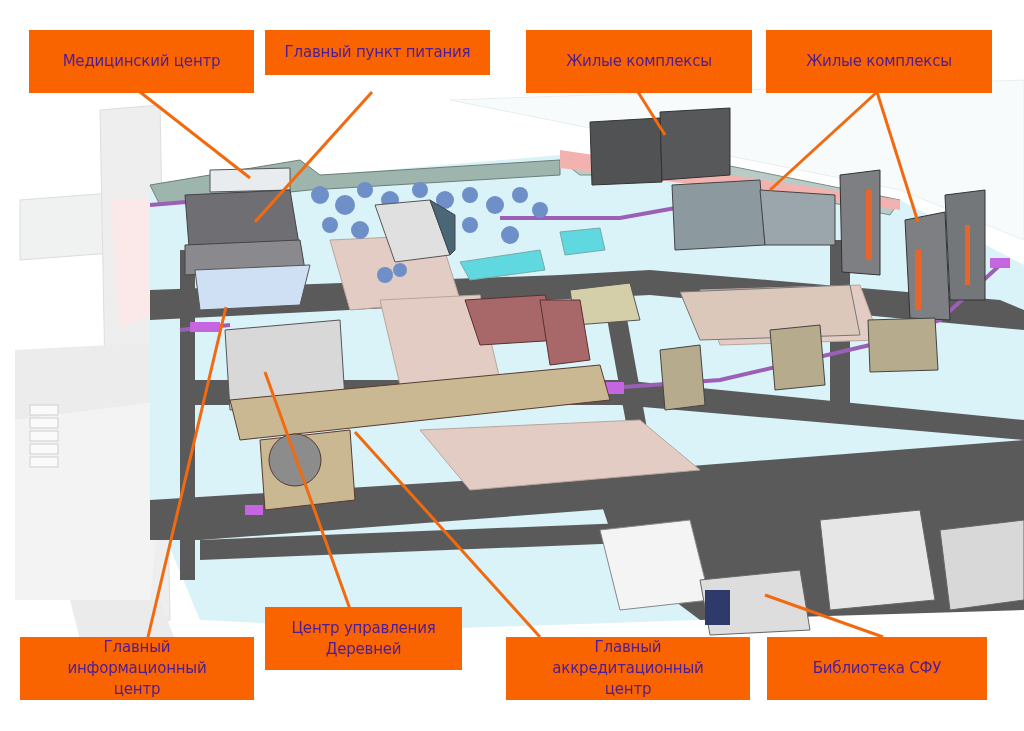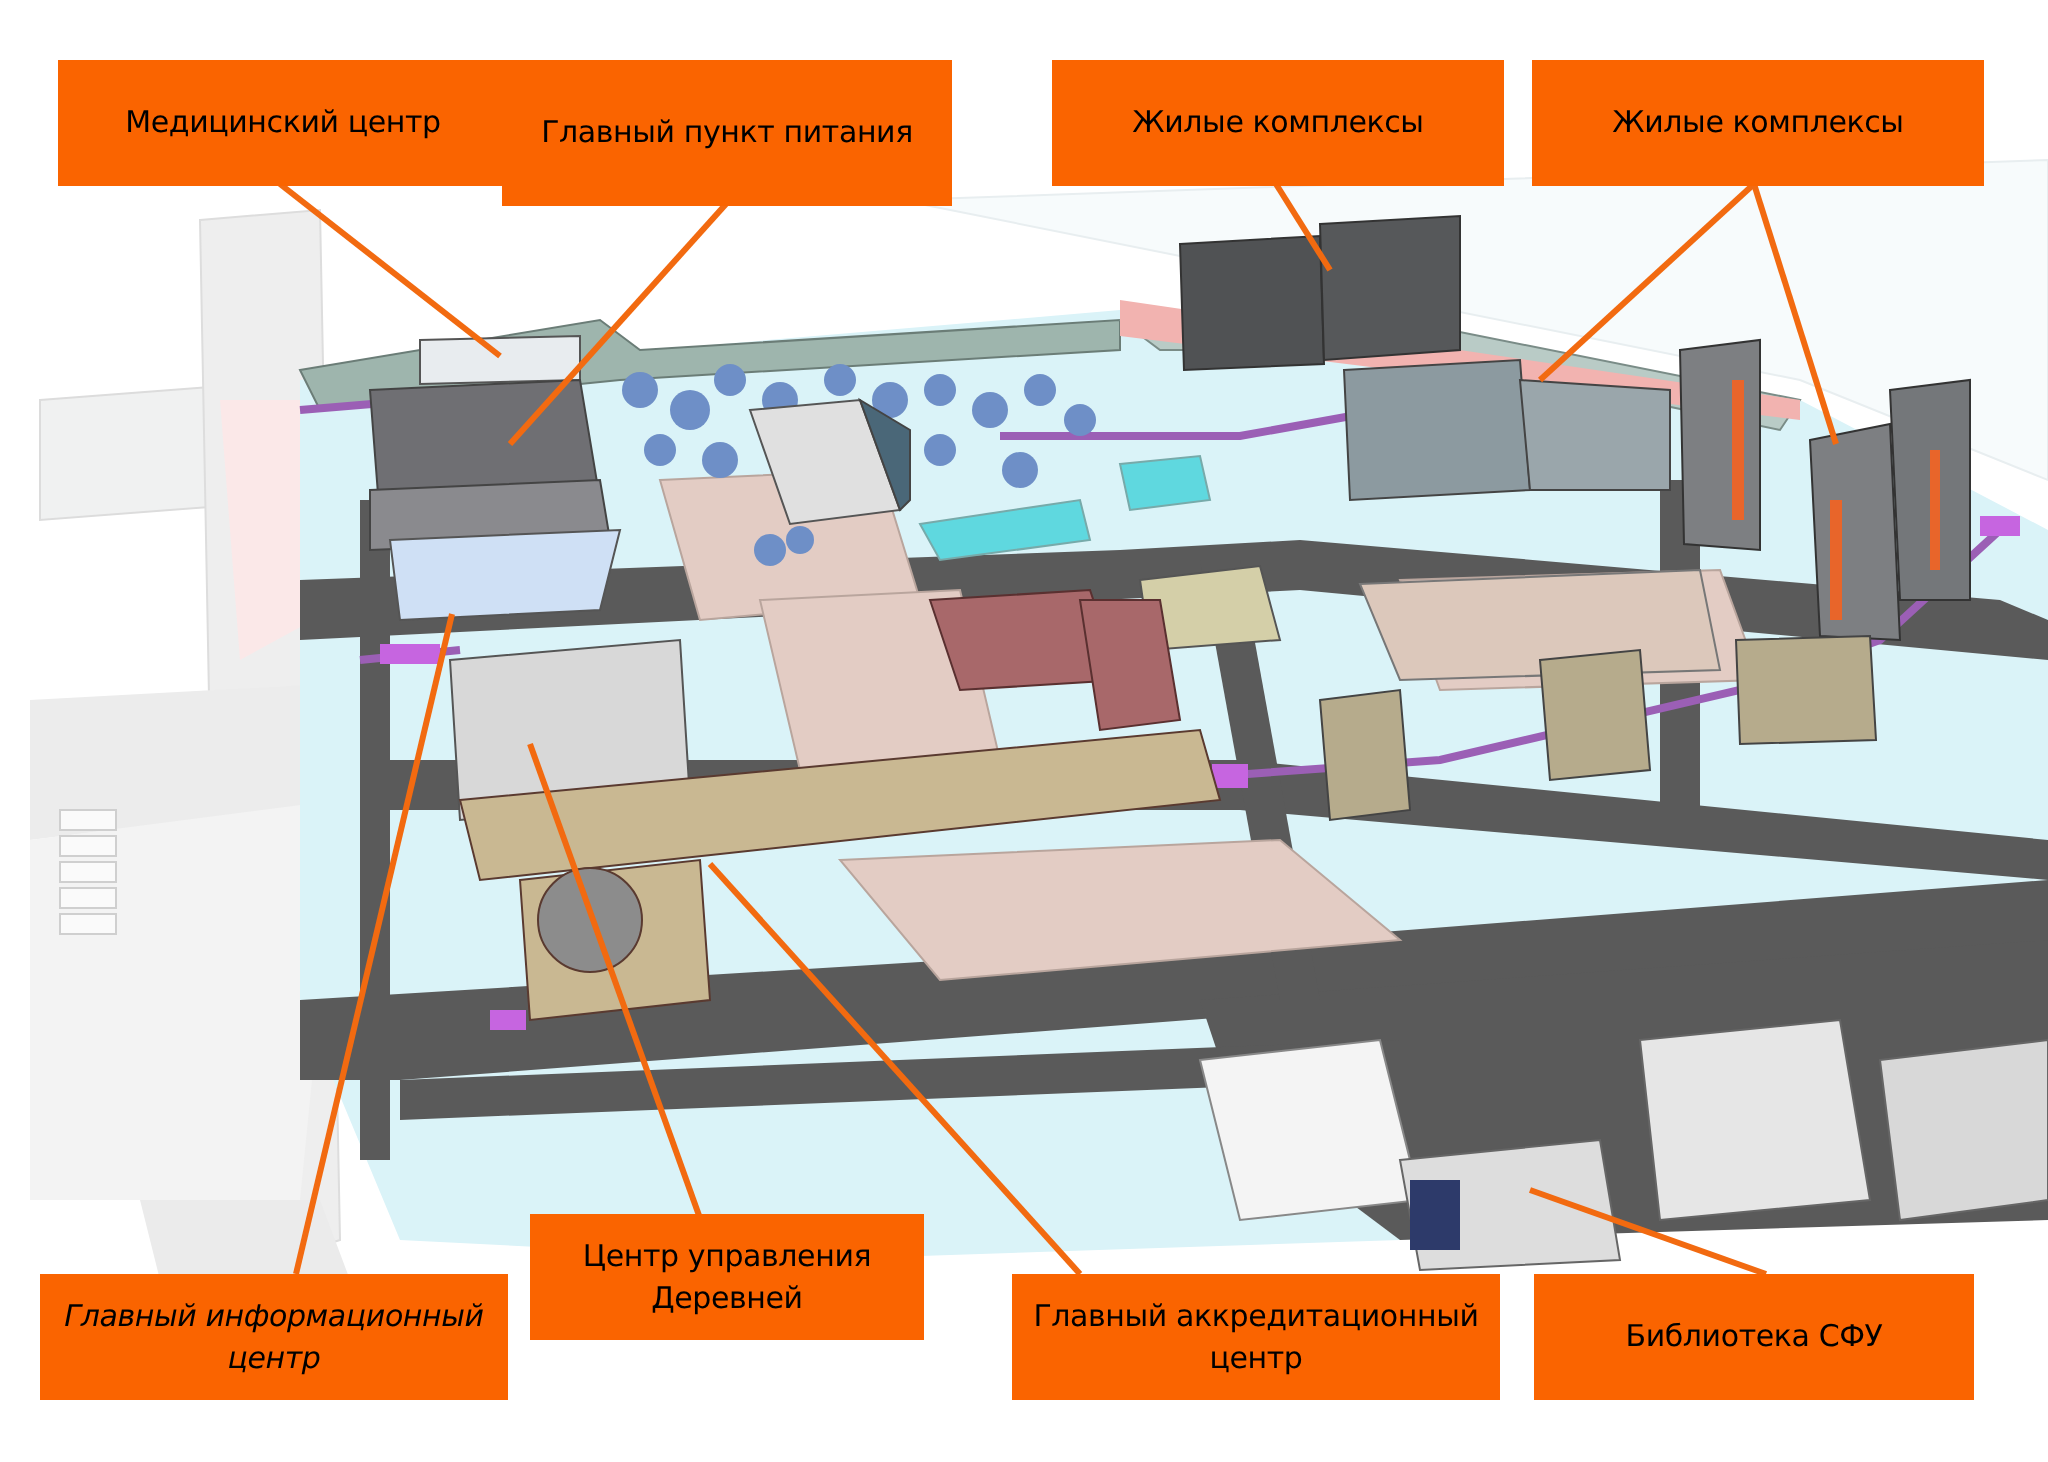--- a/index.html
+++ b/index.html
@@ -1,23 +1,23 @@
 <!DOCTYPE html>
 <html><head>
 <meta charset="utf-8">
 <style>
   html, body { margin: 0; padding: 0; background: #ffffff; }
   body { width: 1024px; height: 731px; position: relative; overflow: hidden;
          font-family: "DejaVu Sans", "Liberation Sans", sans-serif; }
   #map { position: absolute; left: 0; top: 0; width: 1024px; height: 731px; }
   .label {
-    position: absolute; background: #fa6400; color: #000000;
+    position: absolute; background: #fa6400; color: #4c1d95;
     display: flex; align-items: center; justify-content: center; text-align: center;
     font-family: "DejaVu Sans", sans-serif; font-size: 15px; line-height: 21px;
-    box-sizing: border-box; padding: 0 4px; white-space: pre-line; letter-spacing: -0.2px;
+    box-sizing: border-box; padding: 0 15px; white-space: pre-line; letter-spacing: -0.2px;
   }
 </style>
 </head>
 <body>
 
 <svg id="map" viewBox="0 0 1024 731" xmlns="http://www.w3.org/2000/svg">
 
   <g>
     <polygon points="20,200 150,190 150,250 20,260" fill="#f0f1f1" stroke="#dcdcdc"></polygon>
     <polygon points="100,110 160,105 170,620 110,640" fill="#eeeeee" stroke="#dddddd"></polygon>
@@ -164,23 +164,23 @@
     <line x1="877" y1="92" x2="770" y2="190"></line>
     <line x1="877" y1="92" x2="918" y2="222"></line>
     <line x1="148" y1="637" x2="226" y2="307"></line>
     <line x1="360" y1="637" x2="265" y2="372"></line>
     <line x1="540" y1="637" x2="355" y2="432"></line>
     <line x1="883" y1="637" x2="765" y2="595"></line>
   </g>
 </svg>
 
 <div class="label" style="left:29px;top:30px;width:225px;height:63px;">Медицинский центр</div>
-<div class="label" style="left:251px;top:30px;width:225px;height:73px;">Главный пункт питания</div>
+<div class="label" style="left:265px;top:30px;width:225px;height:45px;">Главный пункт питания</div>
 <div class="label" style="left:526px;top:30px;width:226px;height:63px;">Жилые комплексы</div>
 <div class="label" style="left:766px;top:30px;width:226px;height:63px;">Жилые комплексы</div>
 
-<div class="label" style="left:20px;top:637px;width:234px;height:63px;font-style:italic;">Главный информационный
+<div class="label" style="left:20px;top:637px;width:234px;height:63px;">Главный информационный
 центр</div>
 <div class="label" style="left:265px;top:607px;width:197px;height:63px;">Центр управления
 Деревней</div>
 <div class="label" style="left:506px;top:637px;width:244px;height:63px;">Главный аккредитационный
 центр</div>
 <div class="label" style="left:767px;top:637px;width:220px;height:63px;">Библиотека СФУ</div>
 
 </body></html>

